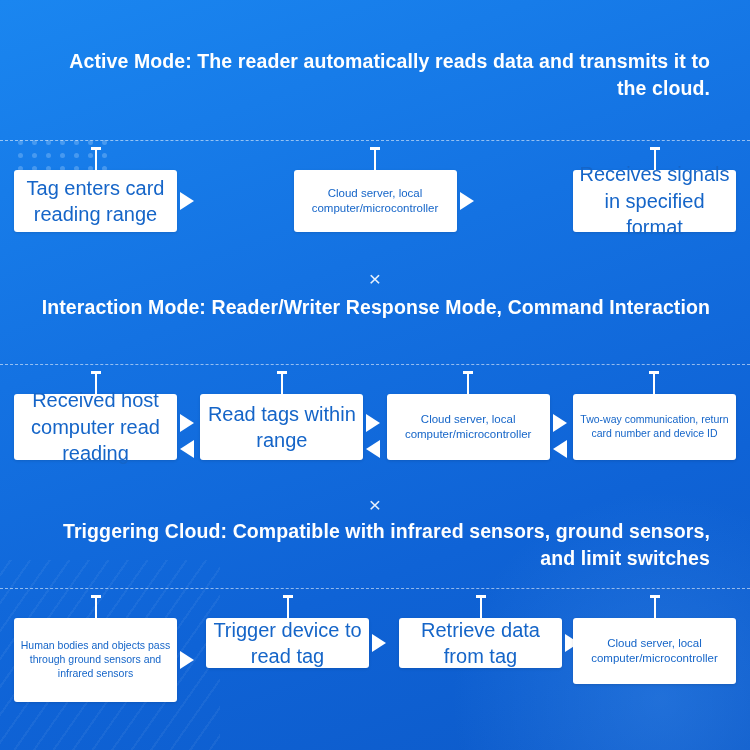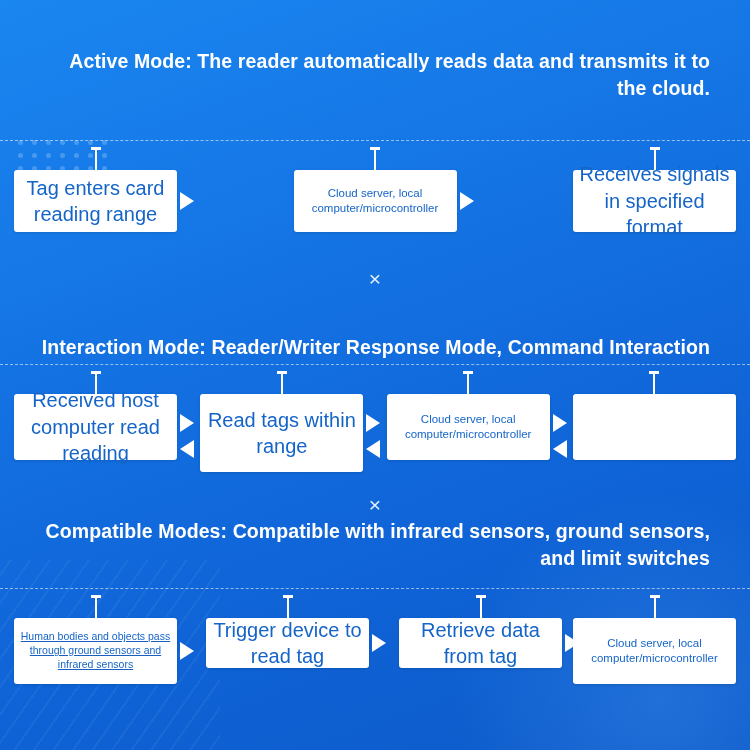--- a/index.html
+++ b/index.html
@@ -210,56 +210,57 @@
       <div class="arrow-r"></div>
     </div>
     <div class="box" style="height:62px;text-align:center;">
       <div class="stem"></div>
       <div class="txt t-lg">Receives signals in specified format</div>
     </div>
   </div>
 
   <div class="xmark" style="top:268px;">×</div>
 
-  <div class="section" style="top:294px;margin-top:40px;">
+  <div class="section" style="top:294px;">
     <div class="heading">Interaction Mode: Reader/Writer Response Mode, Command Interaction</div>
   </div>
   <div class="divider" style="top:364px;"></div>
   <div class="row dual" style="top:394px; height:66px;">
     <div class="box" style="height:66px;">
       <div class="stem"></div>
       <div class="txt t-lg">Received host computer read reading</div>
       <div class="arrow-r"></div>
       <div class="arrow-l"></div>
     </div>
-    <div class="box" style="height:78px;">
+    <div class="box" style="height:66px;">
       <div class="stem"></div>
       <div class="txt t-lg">Read tags within range</div>
       <div class="arrow-r"></div>
       <div class="arrow-l"></div>
     </div>
     <div class="box" style="height:66px;">
       <div class="stem"></div>
       <div class="txt t-md">Cloud server, local computer/microcontroller</div>
       <div class="arrow-r"></div>
       <div class="arrow-l"></div>
     </div>
     <div class="box" style="height:66px;">
       <div class="stem"></div>
+      <div class="txt t-sm">Two-way communication, return card number and device ID</div>
     </div>
   </div>
 
   <div class="xmark" style="top:494px;">×</div>
 
   <div class="section" style="top:518px;">
-    <div class="heading">Compatible Modes: Compatible with infrared sensors, ground sensors, and limit switches</div>
+    <div class="heading">Triggering Cloud: Compatible with infrared sensors, ground sensors, and limit switches</div>
   </div>
   <div class="divider" style="top:588px;"></div>
   <div class="row" style="top:618px; height:66px;">
-    <div class="box" style="height:66px;text-decoration:underline;">
+    <div class="box" style="height:84px;">
       <div class="stem"></div>
       <div class="txt t-sm">Human bodies and objects pass through ground sensors and infrared sensors</div>
       <div class="arrow-r"></div>
     </div>
     <div class="box" style="height:50px;margin-left:18px;">
       <div class="stem"></div>
       <div class="txt t-lg">Trigger device to read tag</div>
       <div class="arrow-r"></div>
     </div>
     <div class="box" style="height:50px;margin-left:19px;">

